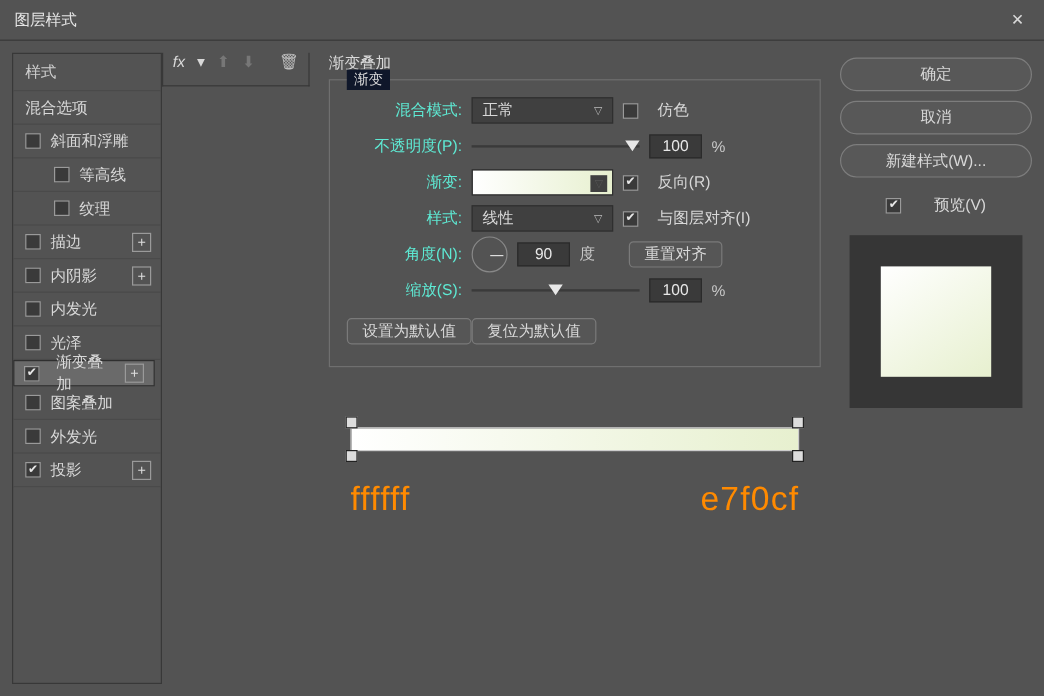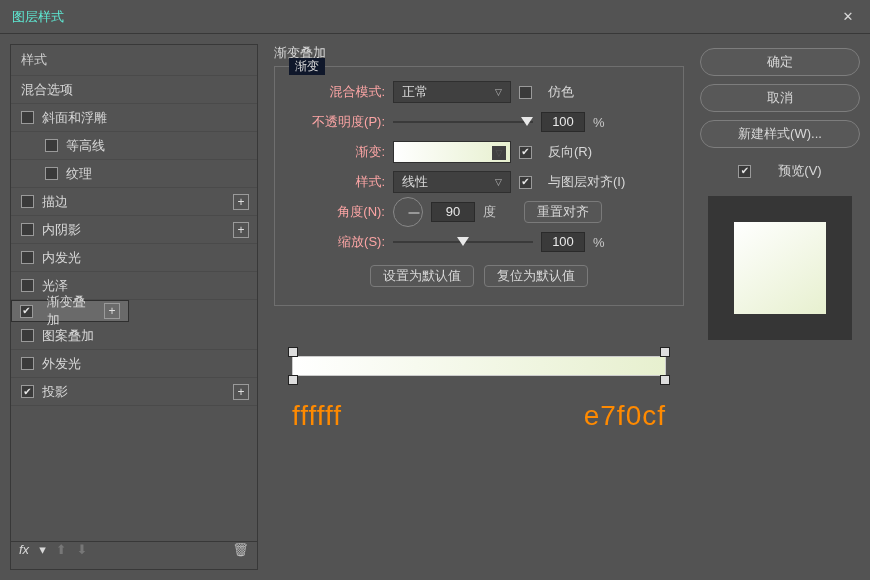--- a/index.html
+++ b/index.html
@@ -1,53 +1,53 @@
 <!DOCTYPE html>
 <html><head>
 <meta charset="utf-8">
 <style>
 *{box-sizing:border-box;margin:0;padding:0;font-family:"Microsoft YaHei",Arial,sans-serif;font-size:13px;color:#d8d8d8;-webkit-user-select:none;user-select:none}
 body{width:870px;height:580px;background:#535353;overflow:hidden}
 .titlebar{height:34px;background:#535353;display:flex;align-items:center;justify-content:space-between;padding:0 0 0 12px;border-bottom:1px solid #383838}
-.titlebar .title{color:#5eead4;font-size:13px}
+.titlebar .title{color:#e5e5e5;font-size:13px}
 .close-x{width:44px;height:34px;display:flex;align-items:center;justify-content:center;color:#ddd}
 .main{display:flex;height:546px;padding:10px;gap:10px}
 
-.styles{width:248px;display:flex;flex-direction:column}
+.styles{width:248px;display:flex;flex-direction:row}
 .styles-list{flex:1;border:1px solid #383838;background:#535353;display:flex;flex-direction:column}
 .hdr{padding:6px 10px;color:#cfcfcf;border-bottom:1px solid #4a4a4a}
 .row{display:flex;align-items:center;height:28px;padding:0 8px 0 10px;border-bottom:1px solid #4a4a4a;position:relative}
 .row.sub{padding-left:34px}
 .row.sel{background:#6a6a6a}
 .cb{width:13px;height:13px;border:1px solid #9a9a9a;background:#3a3a3a;margin-right:8px;display:inline-flex;align-items:center;justify-content:center;font-size:10px;color:#e8e8e8}
 .cb.on::after{content:"✔";line-height:1}
 .plus{width:16px;height:16px;border:1px solid #9a9a9a;display:flex;align-items:center;justify-content:center;margin-left:auto;font-size:12px;color:#ddd}
 .styles-footer{height:28px;border:1px solid #383838;border-top:0;display:flex;align-items:flex-start;padding:0 8px;gap:10px;color:#aaa}
 .fx{font-style:italic}
 .spacer{flex:1}
 
 .center{flex:1;display:flex;flex-direction:column;padding:0 6px}
 .group-title{margin:0 0 4px 0;font-size:13px}
 .fieldset{border:1px solid #6f6f6f;padding:10px 14px 18px;position:relative}
 .fieldset .legend{position:absolute;top:-9px;left:14px;padding:0 6px;background:#0f172a;font-size:12px}
 .frow{display:flex;align-items:center;height:30px;gap:8px}
-.lbl{width:96px;text-align:right;color:#fca5a5}
+.lbl{width:96px;text-align:right;color:#5eead4}
 .sel{height:22px;background:#404040;border:1px solid #2f2f2f;padding:0 8px;display:flex;align-items:center;width:118px;gap:6px;position:relative}
 .sel .caret{margin-left:auto;font-size:9px;color:#bbb}
 .swatch{width:118px;height:22px;border:1px solid #2f2f2f;background:linear-gradient(90deg,#ffffff,#e7f0cf);position:relative}
 .swatch .caret{position:absolute;right:4px;top:4px;font-size:9px;color:#555;background:#404040;width:14px;height:14px;display:flex;align-items:center;justify-content:center}
 .slider{flex:1;max-width:140px;height:14px;position:relative}
 .slider .track{position:absolute;left:0;right:0;top:6px;height:2px;background:#3a3a3a}
 .slider .thumb{position:absolute;top:2px;width:0;height:0;border-left:6px solid transparent;border-right:6px solid transparent;border-top:9px solid #e8e8e8}
 .numbox{width:44px;height:20px;background:#3a3a3a;border:1px solid #2a2a2a;text-align:center;line-height:18px;color:#e8e8e8}
 .pct{color:#c8c8c8}
 .angle-dial{width:30px;height:30px;border:1px solid #888;border-radius:50%;position:relative;background:#535353}
 .angle-dial .needle{position:absolute;left:14px;top:4px;width:1px;height:11px;background:#ddd;transform-origin:50% 11px;transform:rotate(90deg)}
 .btn-s{height:22px;padding:0 12px;border:1px solid #7a7a7a;border-radius:4px;background:#565656;display:inline-flex;align-items:center;justify-content:center;cursor:default}
-.btn-row{display:flex;gap:10px;justify-content:center;margin-top:8px}
+.btn-row{display:flex;margin-top:8px}
 
 .grad-editor{margin-top:50px;padding:0 18px}
 .grad-bar{height:20px;border:1px solid #ccc;background:linear-gradient(90deg,#ffffff,#e7f0cf);position:relative}
 .stop-top{position:absolute;top:-10px;width:10px;height:10px;background:#ddd;border:1px solid #222}
 .stop-bot{position:absolute;bottom:-10px;width:10px;height:10px;background:#ddd;border:1px solid #222}
 .hexes{display:flex;justify-content:space-between;margin-top:24px;padding:0 0px}
 .hex{color:#ff8a00;font-size:28px;letter-spacing:1px}
 
 .right{width:160px;display:flex;flex-direction:column;gap:8px;align-items:stretch;padding-top:4px}
 .rbtn{height:28px;border:1px solid #7d7d7d;border-radius:14px;background:#585858;display:flex;align-items:center;justify-content:center;cursor:default}

